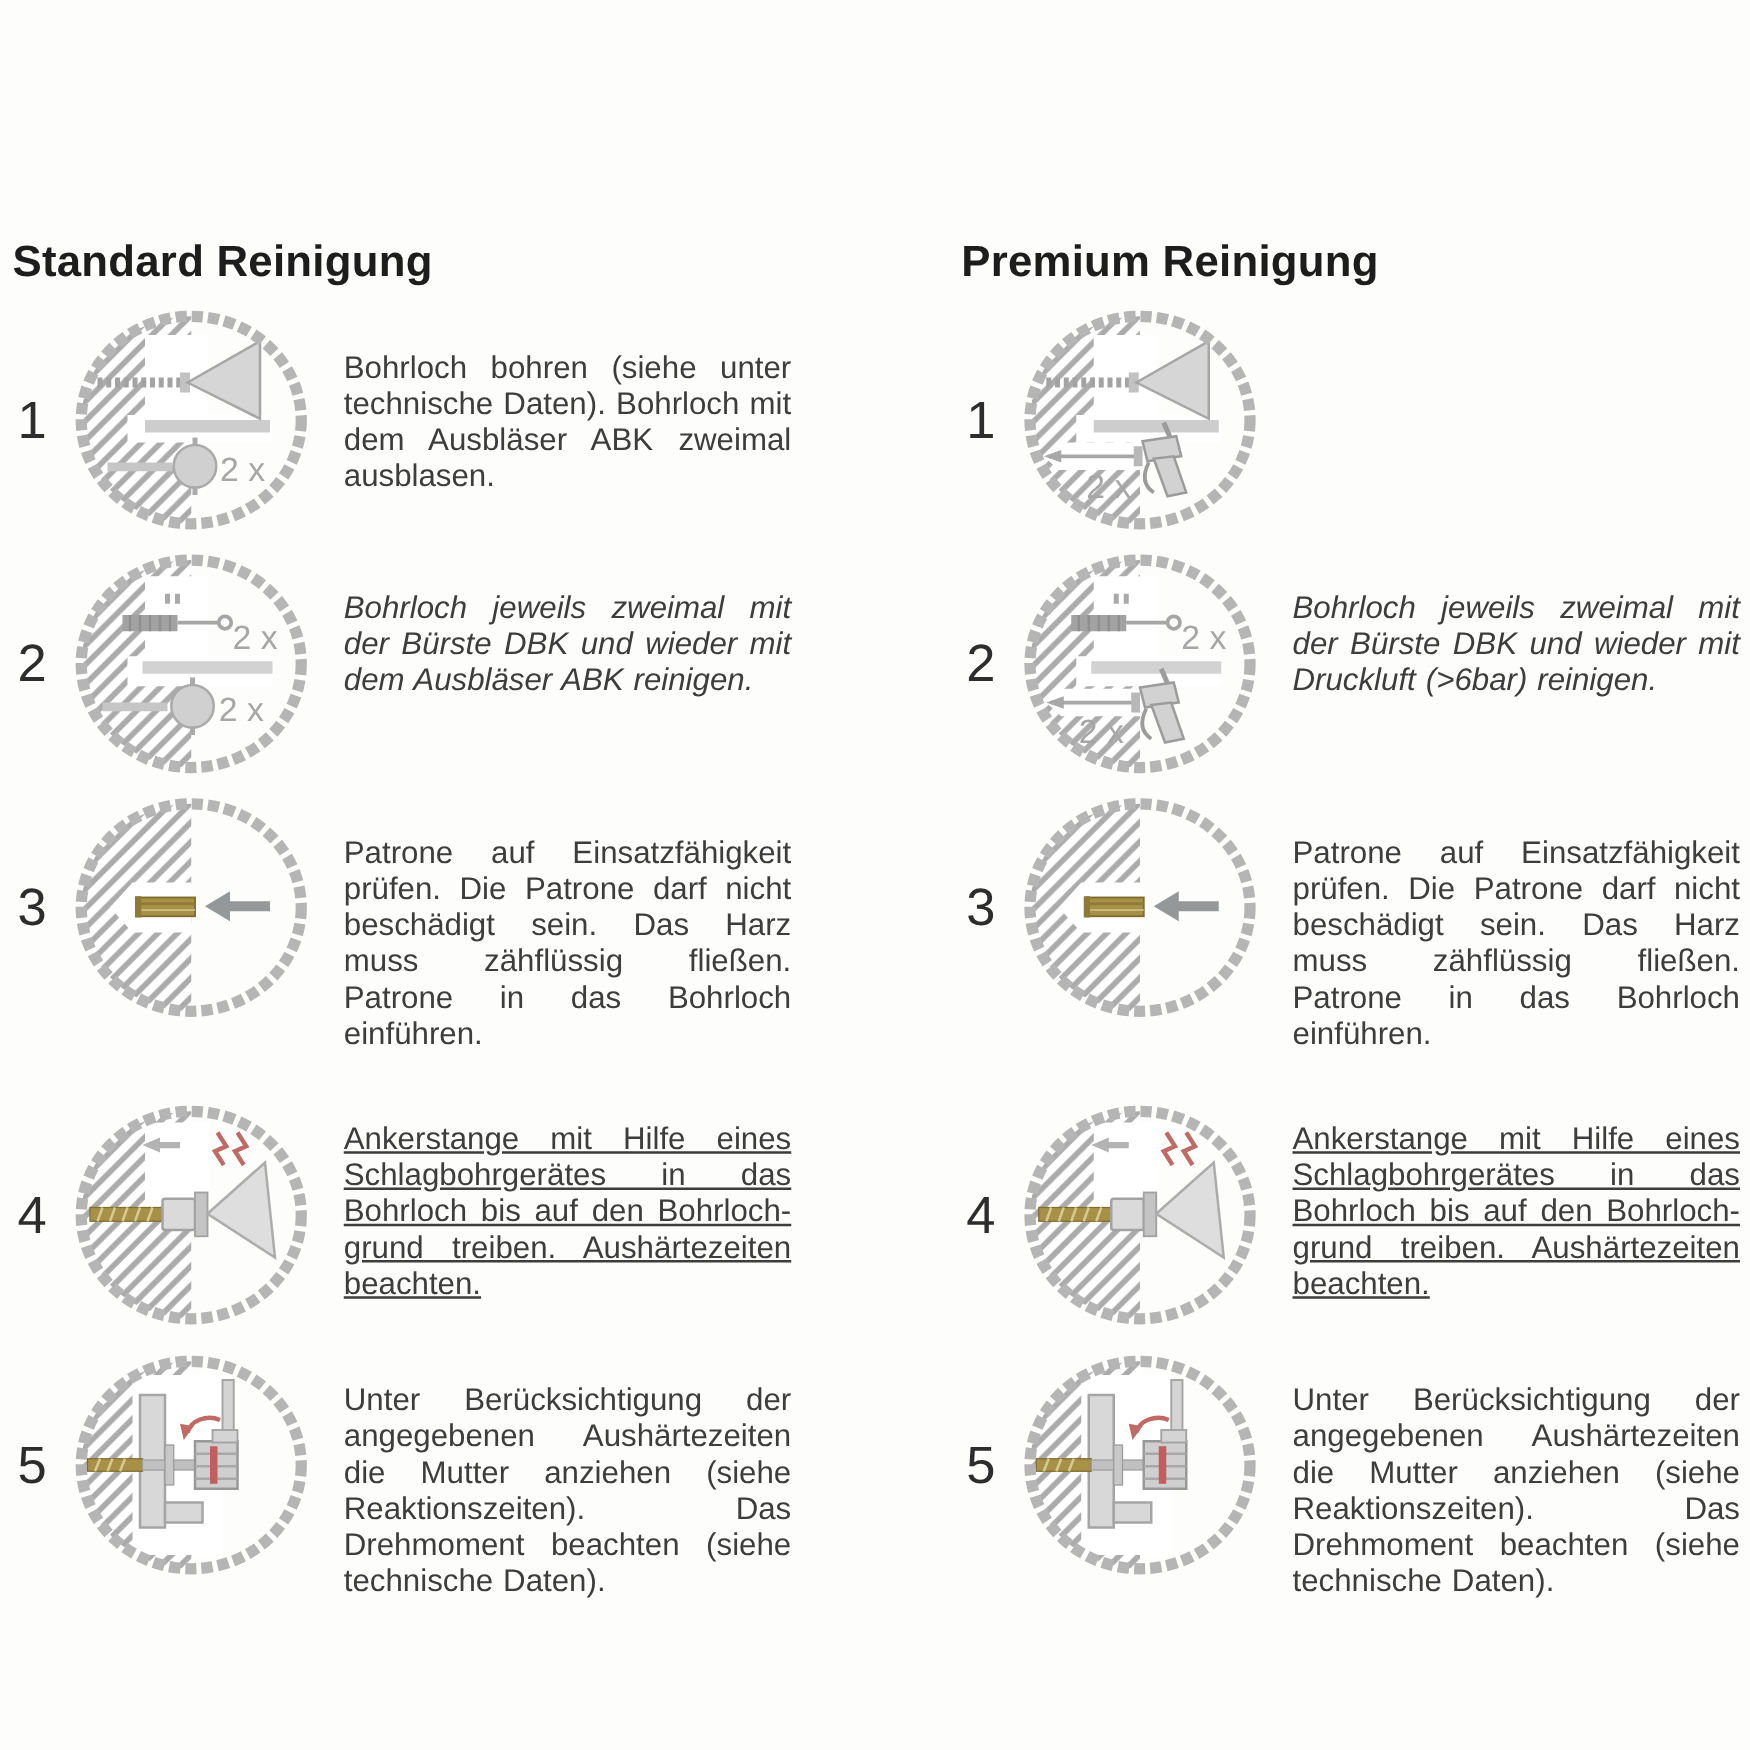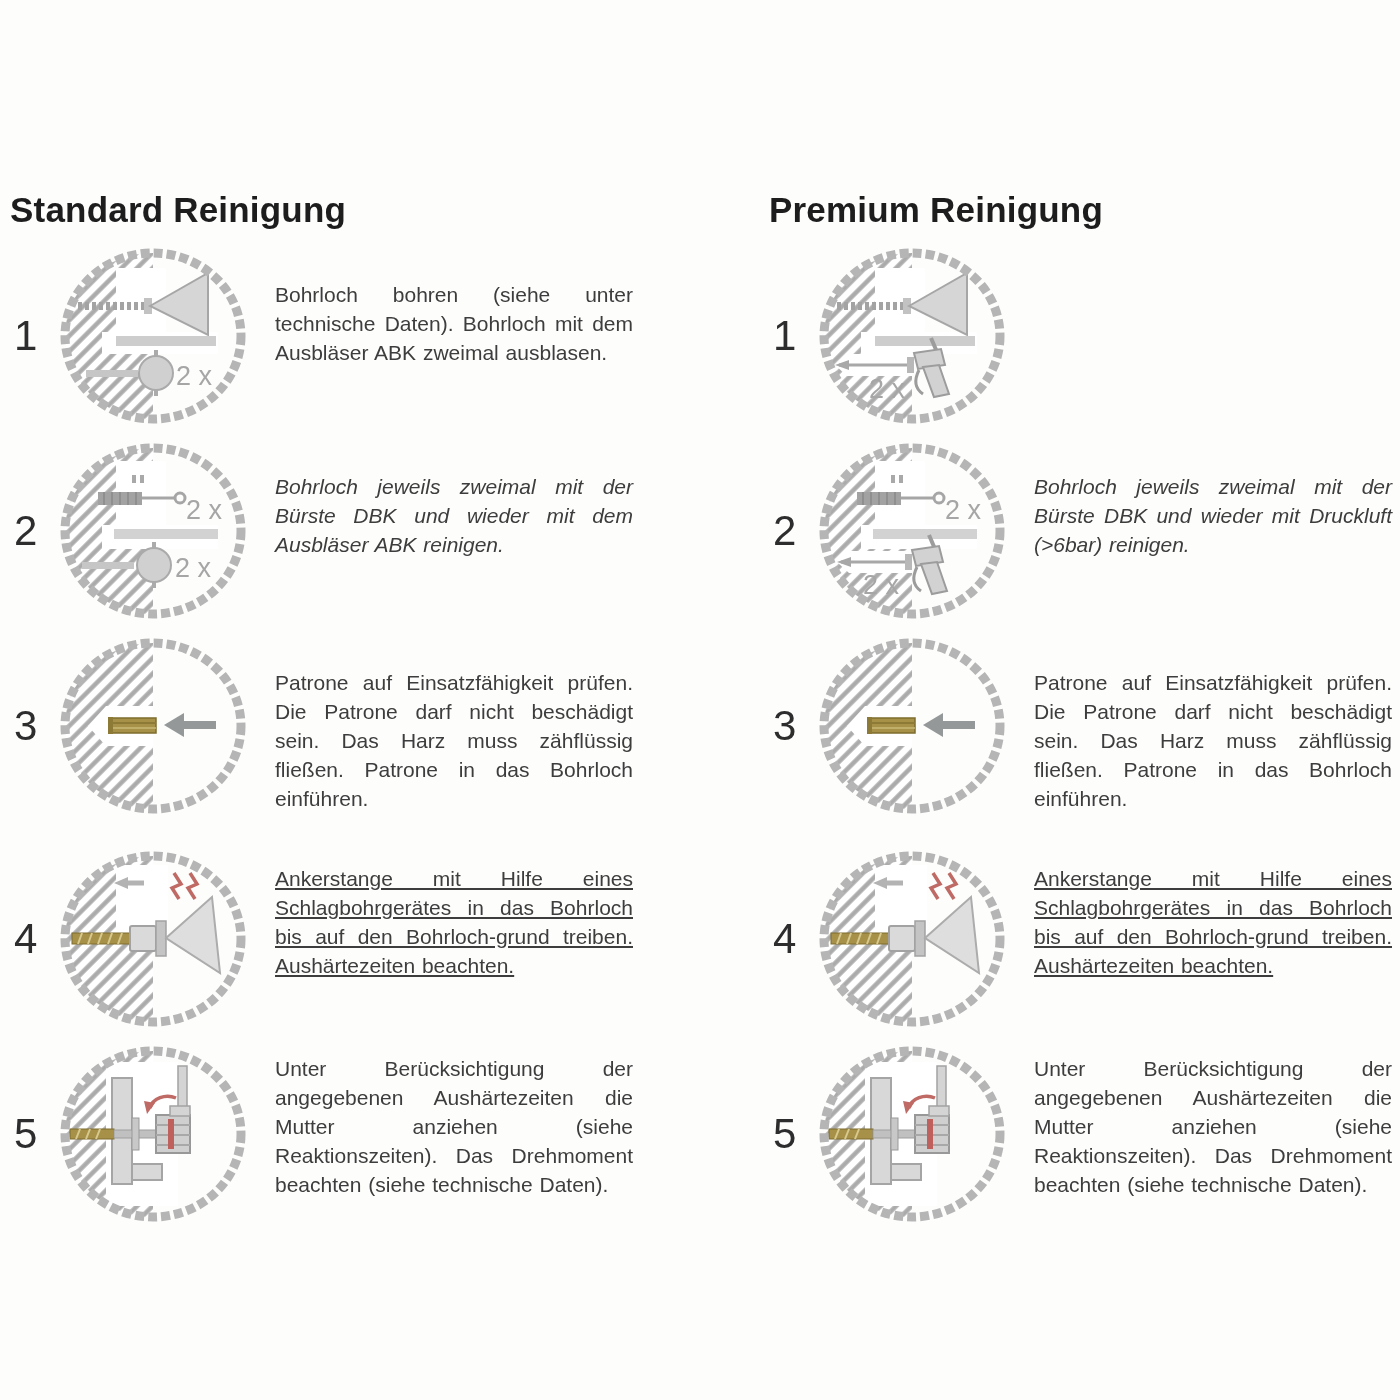--- a/index.html
+++ b/index.html
@@ -23,29 +23,29 @@
   .step{display:flex;align-items:flex-start;margin-bottom:15px;}
   .step-number{
     width:48px;height:180px;flex-shrink:0;
     display:flex;align-items:center;
     font-size:42px;color:#2d2d2d;line-height:1;
     padding-left:4px;box-sizing:border-box;
   }
   .illo{width:190px;height:180px;flex-shrink:0;display:block;}
   .step-text{
     margin-left:27px;width:358px;
-    font-size:21px;line-height:29px;
+    font-size:25px;line-height:29px;
     text-align:justify;color:#3d3d3d;
     word-spacing:1px;
   }
   .r1 .step-text{margin-top:34px;}
   .r2 .step-text{margin-top:31px;font-style:italic;}
   .r3 .step-text{margin-top:32px;}
   .r4 .step-text{margin-top:15px;text-decoration:underline;}
-  .r5 .step-text{margin-top:10px;}
+  .r5 .step-text{margin-top:24px;}
   .illo text{
     font-family:"Liberation Sans","DejaVu Sans",sans-serif;
     font-size:27px;fill:#a6a6a6;
   }
 </style>
 </head>
 <body>
 
 <svg width="0" height="0" style="position:absolute" aria-hidden="true">
   <defs>

